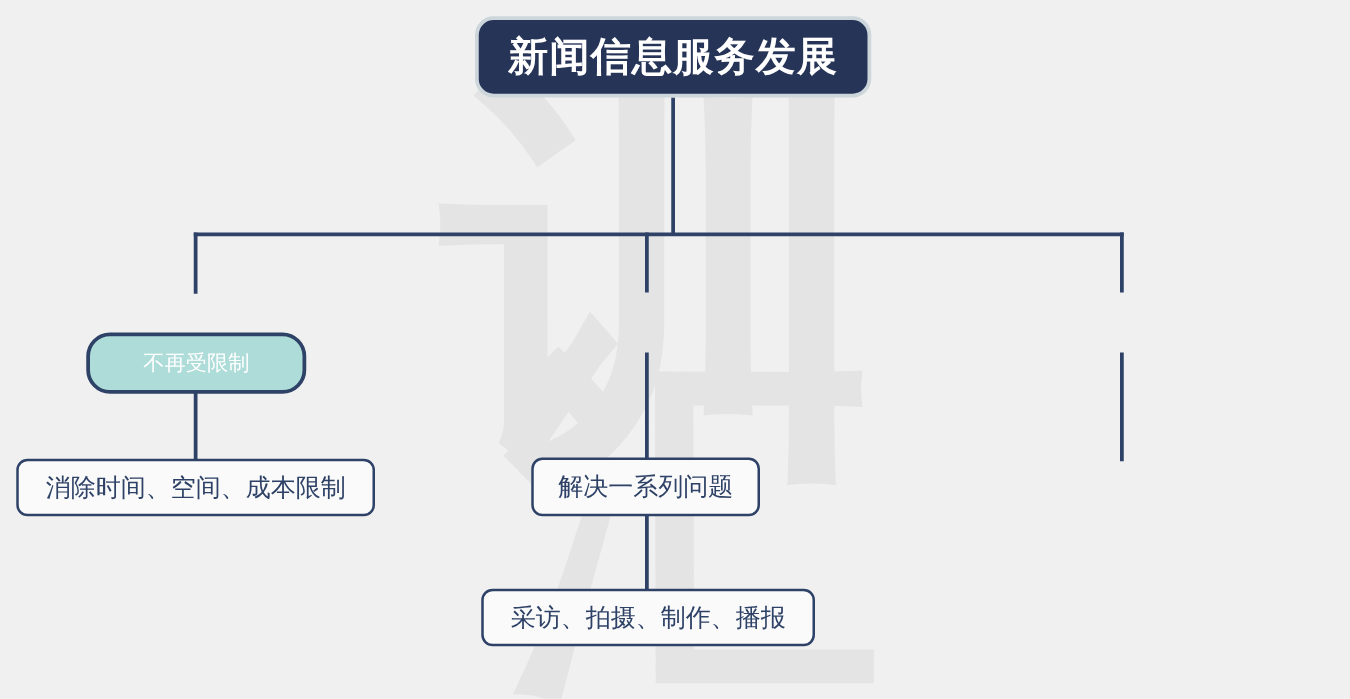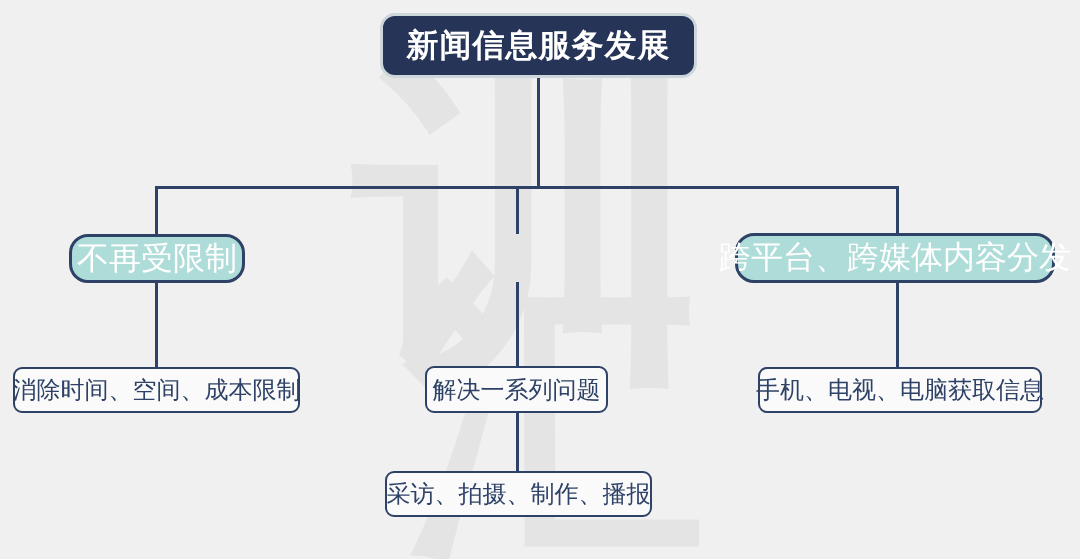--- a/index.html
+++ b/index.html
@@ -49,28 +49,29 @@
     border-radius:15px;
     color:var(--light);
     font-size:32px;font-weight:bold;
     letter-spacing:1px;
   }
   .node-branch{
     background:var(--teal);
     border:3px solid var(--navy);
     border-radius:19px;
     color:var(--light);
-    font-size:32px;
+    font-size:17px;
+    margin-top:32px;
   }
   .node-leaf{
     background:var(--box);
     border:2px solid var(--navy);
     border-radius:9px;
     color:var(--navy);
-    font-size:24px;
+    font-size:20px;
   }
 </style>
 <title>新闻信息服务发展</title></head>
 <body>
 
 <div class="canvas">
 
   <div class="watermark">
     <span class="wm-char one">训</span>
     <span class="wm-char two">汇</span>
@@ -86,30 +87,24 @@
   <div class="line" style="left:896px;top:282px;width:3px;height:87px;"></div>
   <div class="line" style="left:516px;top:412px;width:3px;height:86px;"></div>
 
   <div class="node node-root" style="left:380px;top:13px;width:317px;height:65px;">
     <span>新闻信息服务发展</span>
   </div>
 
   <div class="node node-branch" style="left:69px;top:234px;width:176px;height:49px;">
     <span>不再受限制</span>
   </div>
-  <div class="node node-branch" style="left:735px;top:233px;width:320px;height:50px;">
-    <span>跨平台、跨媒体内容分发</span>
-  </div>
 
   <div class="node node-leaf" style="left:13px;top:367px;width:287px;height:46px;">
     <span>消除时间、空间、成本限制</span>
   </div>
   <div class="node node-leaf" style="left:425px;top:366px;width:183px;height:47px;">
     <span>解决一系列问题</span>
-  </div>
-  <div class="node node-leaf" style="left:758px;top:367px;width:284px;height:46px;">
-    <span>手机、电视、电脑获取信息</span>
   </div>
   <div class="node node-leaf" style="left:385px;top:471px;width:267px;height:46px;">
     <span>采访、拍摄、制作、播报</span>
   </div>
 
 </div>
 
 </body></html>

